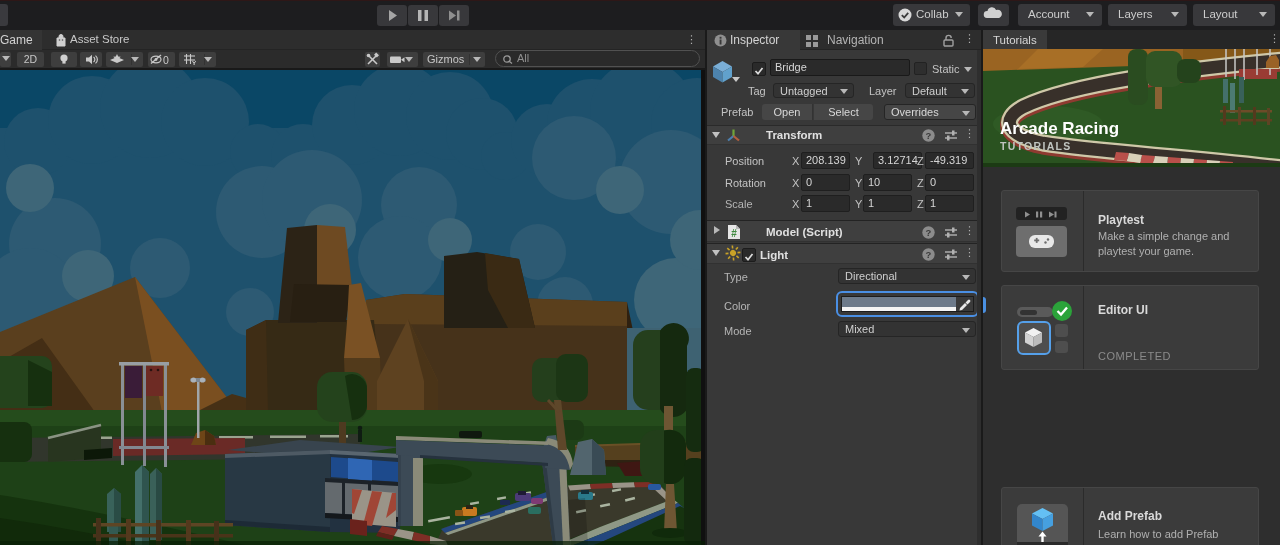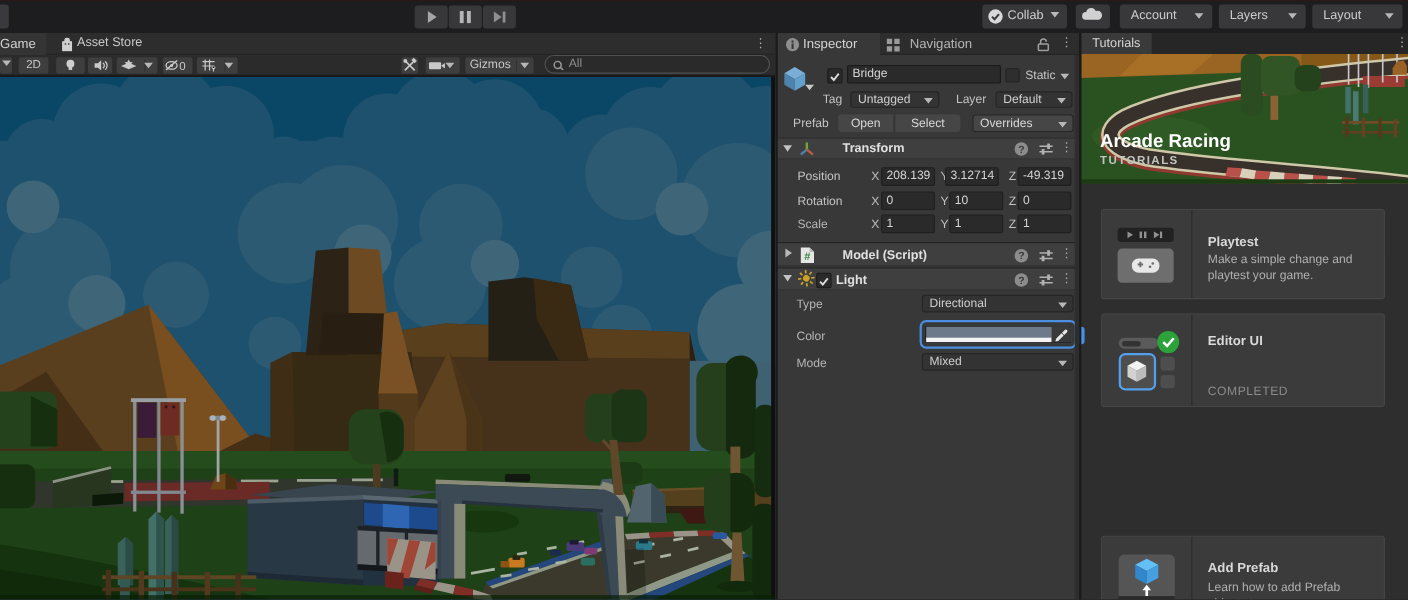--- a/index.html
+++ b/index.html
@@ -435,21 +435,21 @@
           <line x1="1" y1="9" x2="13" y2="9"></line>
         </g>
         <rect x="8" y="1.5" width="2.5" height="5" fill="#b2b2b2"></rect>
         <rect x="3" y="6.5" width="2.5" height="5" fill="#b2b2b2"></rect>
       </svg>
   <div class="abs" style="left:259px;top:97px;color:#b0b0b0;font-size:11px">⋮</div>
   <div class="lbl" style="left:20px;top:125px">Position</div>
   <div class="lbl" style="left:87px;top:125px">X</div>
       <div class="fld" style="left:96px;top:122px;width:49px;height:17px">208.139</div>
   <div class="lbl" style="left:150px;top:125px">Y</div>
-      <div class="fld" style="left:154px;top:122px;width:49px;height:17px">3.12714</div>
+      <div class="fld" style="left:168px;top:122px;width:49px;height:17px">3.12714</div>
   <div class="lbl" style="left:212px;top:125px">Z</div>
       <div class="fld" style="left:220px;top:122px;width:49px;height:17px">-49.319</div>
   <div class="lbl" style="left:20px;top:147px">Rotation</div>
   <div class="lbl" style="left:87px;top:147px">X</div>
       <div class="fld" style="left:96px;top:144px;width:49px;height:17px">0</div>
   <div class="lbl" style="left:150px;top:147px">Y</div>
       <div class="fld" style="left:158px;top:144px;width:49px;height:17px">10</div>
   <div class="lbl" style="left:212px;top:147px">Z</div>
       <div class="fld" style="left:220px;top:144px;width:49px;height:17px">0</div>
   <div class="lbl" style="left:20px;top:168px;color:#b5b5b5">Scale</div>

